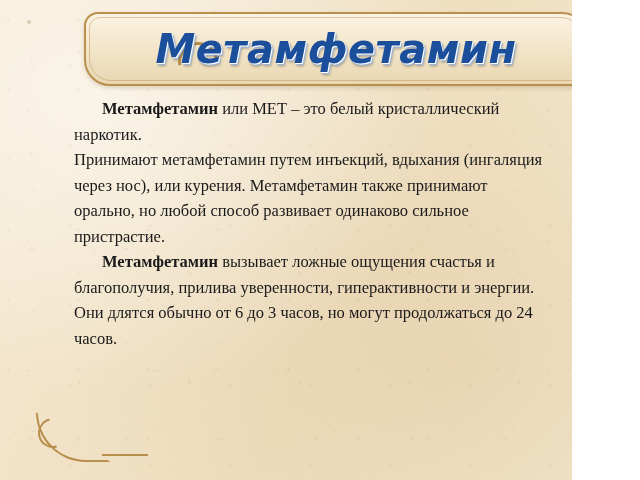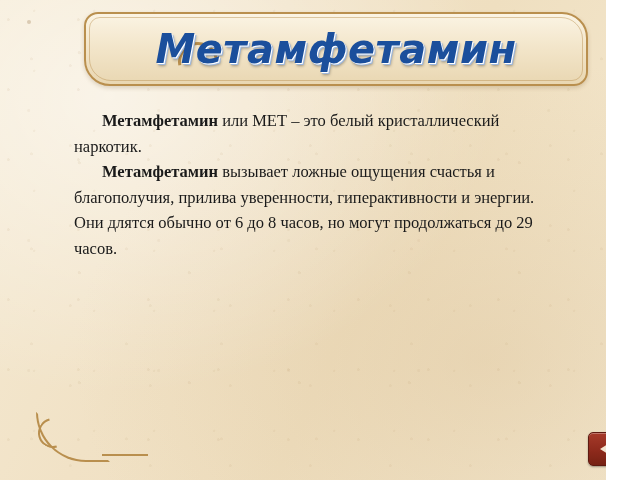--- a/index.html
+++ b/index.html
@@ -16,21 +16,20 @@
 
   #slide {
     position: relative;
     width: 572px;
     height: 480px;
     background:
       radial-gradient(ellipse at 18% 20%, rgba(255,255,255,0.55), rgba(255,255,255,0) 55%),
       radial-gradient(ellipse at 80% 75%, rgba(214,186,142,0.35), rgba(255,255,255,0) 60%),
       linear-gradient(115deg, #f5ead3 0%, #f1e2c6 35%, #efdfc0 60%, #f4e8cf 100%);
     overflow: hidden;
-    padding-left: 34px;
   }
 
   
   #slide::before {
     content: "";
     position: absolute;
     inset: 0;
     background-image:
       radial-gradient(circle at 12% 28%, rgba(170,134,86,0.10) 0 1.2px, transparent 1.6px),
       radial-gradient(circle at 33% 62%, rgba(170,134,86,0.09) 0 1.3px, transparent 1.7px),
@@ -91,21 +90,21 @@
       1px 1px 0 #ffffff,
       2px 2px 0 #9fb8dc,
       2px 3px 3px rgba(0,0,0,0.35);
     white-space: nowrap;
   }
 
   
   .body-block {
     position: absolute;
     left: 74px;
-    top: 108px;
+    top: 96px;
     width: 470px;
     font-size: 16.5px;
     line-height: 25.5px;
     color: #1a1a1a;
     text-align: left;
   }
   .body-block p {
     margin: 0;
   }
   .body-block p.indent {
@@ -199,21 +198,22 @@
   <div class="corner-speck"></div>
 
   <div class="title-banner">
     <div class="title-banner-inner"></div>
     <div class="banner-curl"></div>
     <div class="title-text">Метамфетамин</div>
   </div>
 
   <div class="body-block">
     <p class="indent"><b>Метамфетамин</b><span> или МЕТ – это белый кристаллический наркотик.</span></p>
-    <p class="indent"><b>Метамфетамин</b><span>  вызывает ложные ощущения счастья и благополучия, прилива уверенности, гиперактивности и энергии. Они длятся обычно от 6 до 8 часов, но могут продолжаться до 29 часов.</span></p>
+    <p><span>Принимают метамфетамин путем инъекций, вдыхания (ингаляция через нос), или курения. Метамфетамин также принимают орально, но любой способ развивает одинаково сильное пристрастие.</span></p>
+    <p class="indent"><b>Метамфетамин</b><span>  вызывает ложные ощущения счастья и благополучия, прилива уверенности, гиперактивности и энергии. Они длятся обычно от 6 до 3 часов, но могут продолжаться до 24 часов.</span></p>
   </div>
 
   <div class="scroll-deco">
     <div class="curve"></div>
     <div class="curl2"></div>
     <div class="tail"></div>
   </div>
 
   <div class="back-button">
     <div class="back-arrow"></div>

